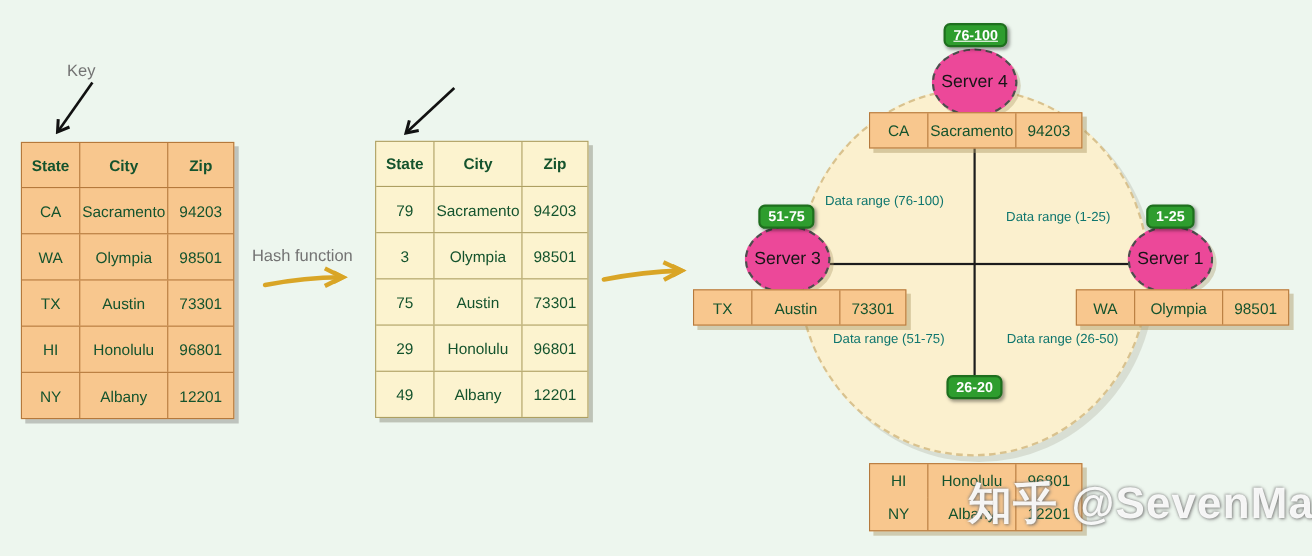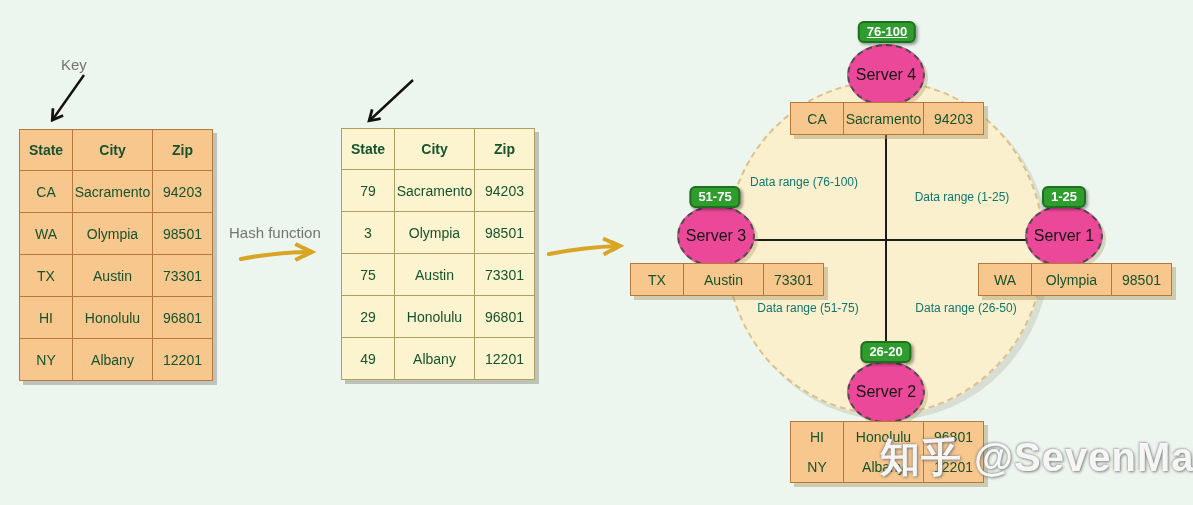--- a/index.html
+++ b/index.html
@@ -198,21 +198,20 @@
   <div class="hline"></div>
 
   <div class="quad" style="left:804px;top:182px;">Data range (76-100)</div>
   <div class="quad" style="left:962px;top:197px;">Data range (1-25)</div>
   <div class="quad" style="left:808px;top:308px;">Data range (51-75)</div>
   <div class="quad" style="left:966px;top:308px;">Data range (26-50)</div>
 
   <div class="server" style="left:847px;top:44px;">Server 4</div>
   <div class="server" style="left:1025px;top:205px;text-align:center;">Server 1</div>
   <div class="server" style="left:677px;top:205px;">Server 3</div>
-  <div class="server" style="left:847px;top:361px;">Server 2</div>
 
   <div class="badge" style="left:887px;top:21px;text-decoration:underline;">76-100</div>
   <div class="badge" style="left:1064px;top:186px;">1-25</div>
   <div class="badge" style="left:715px;top:186px;">51-75</div>
   <div class="badge" style="left:886px;top:341px;">26-20</div>
 
   <div class="tbl orange mini" style="left:790px;top:102px;">
     <div class="row">
       <div class="cell c1">CA</div>
       <div class="cell c2">Sacramento</div>

